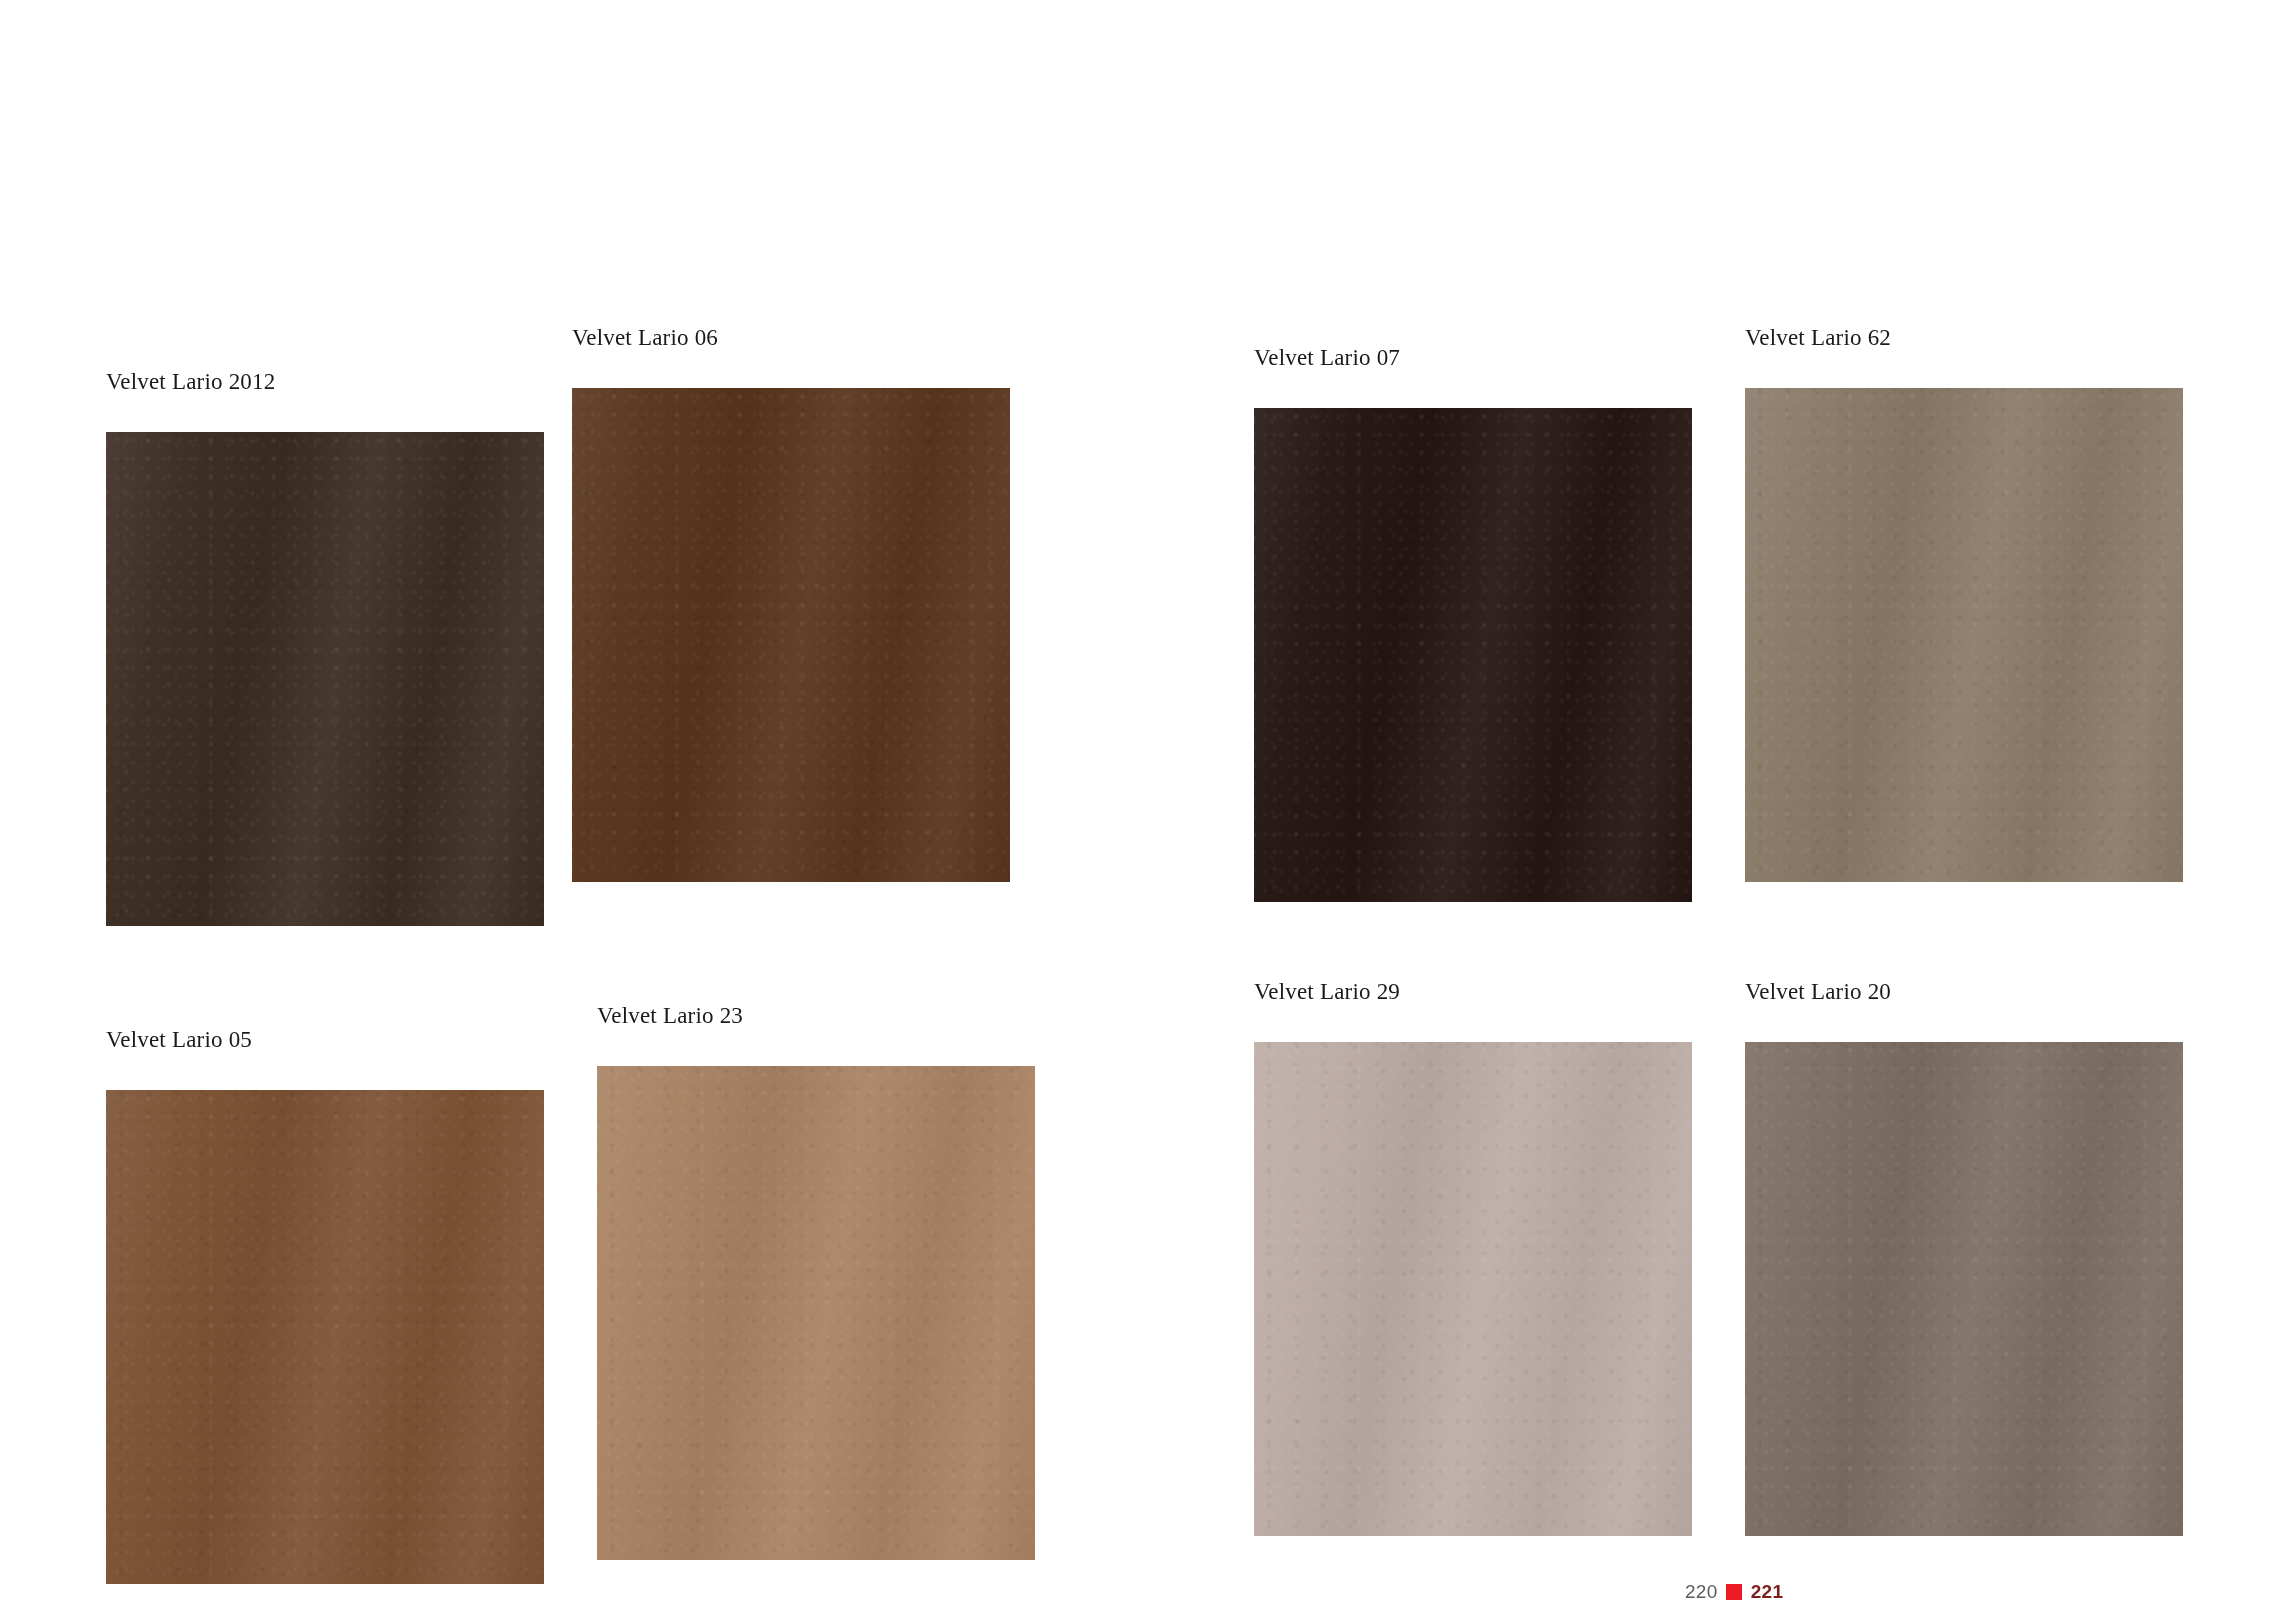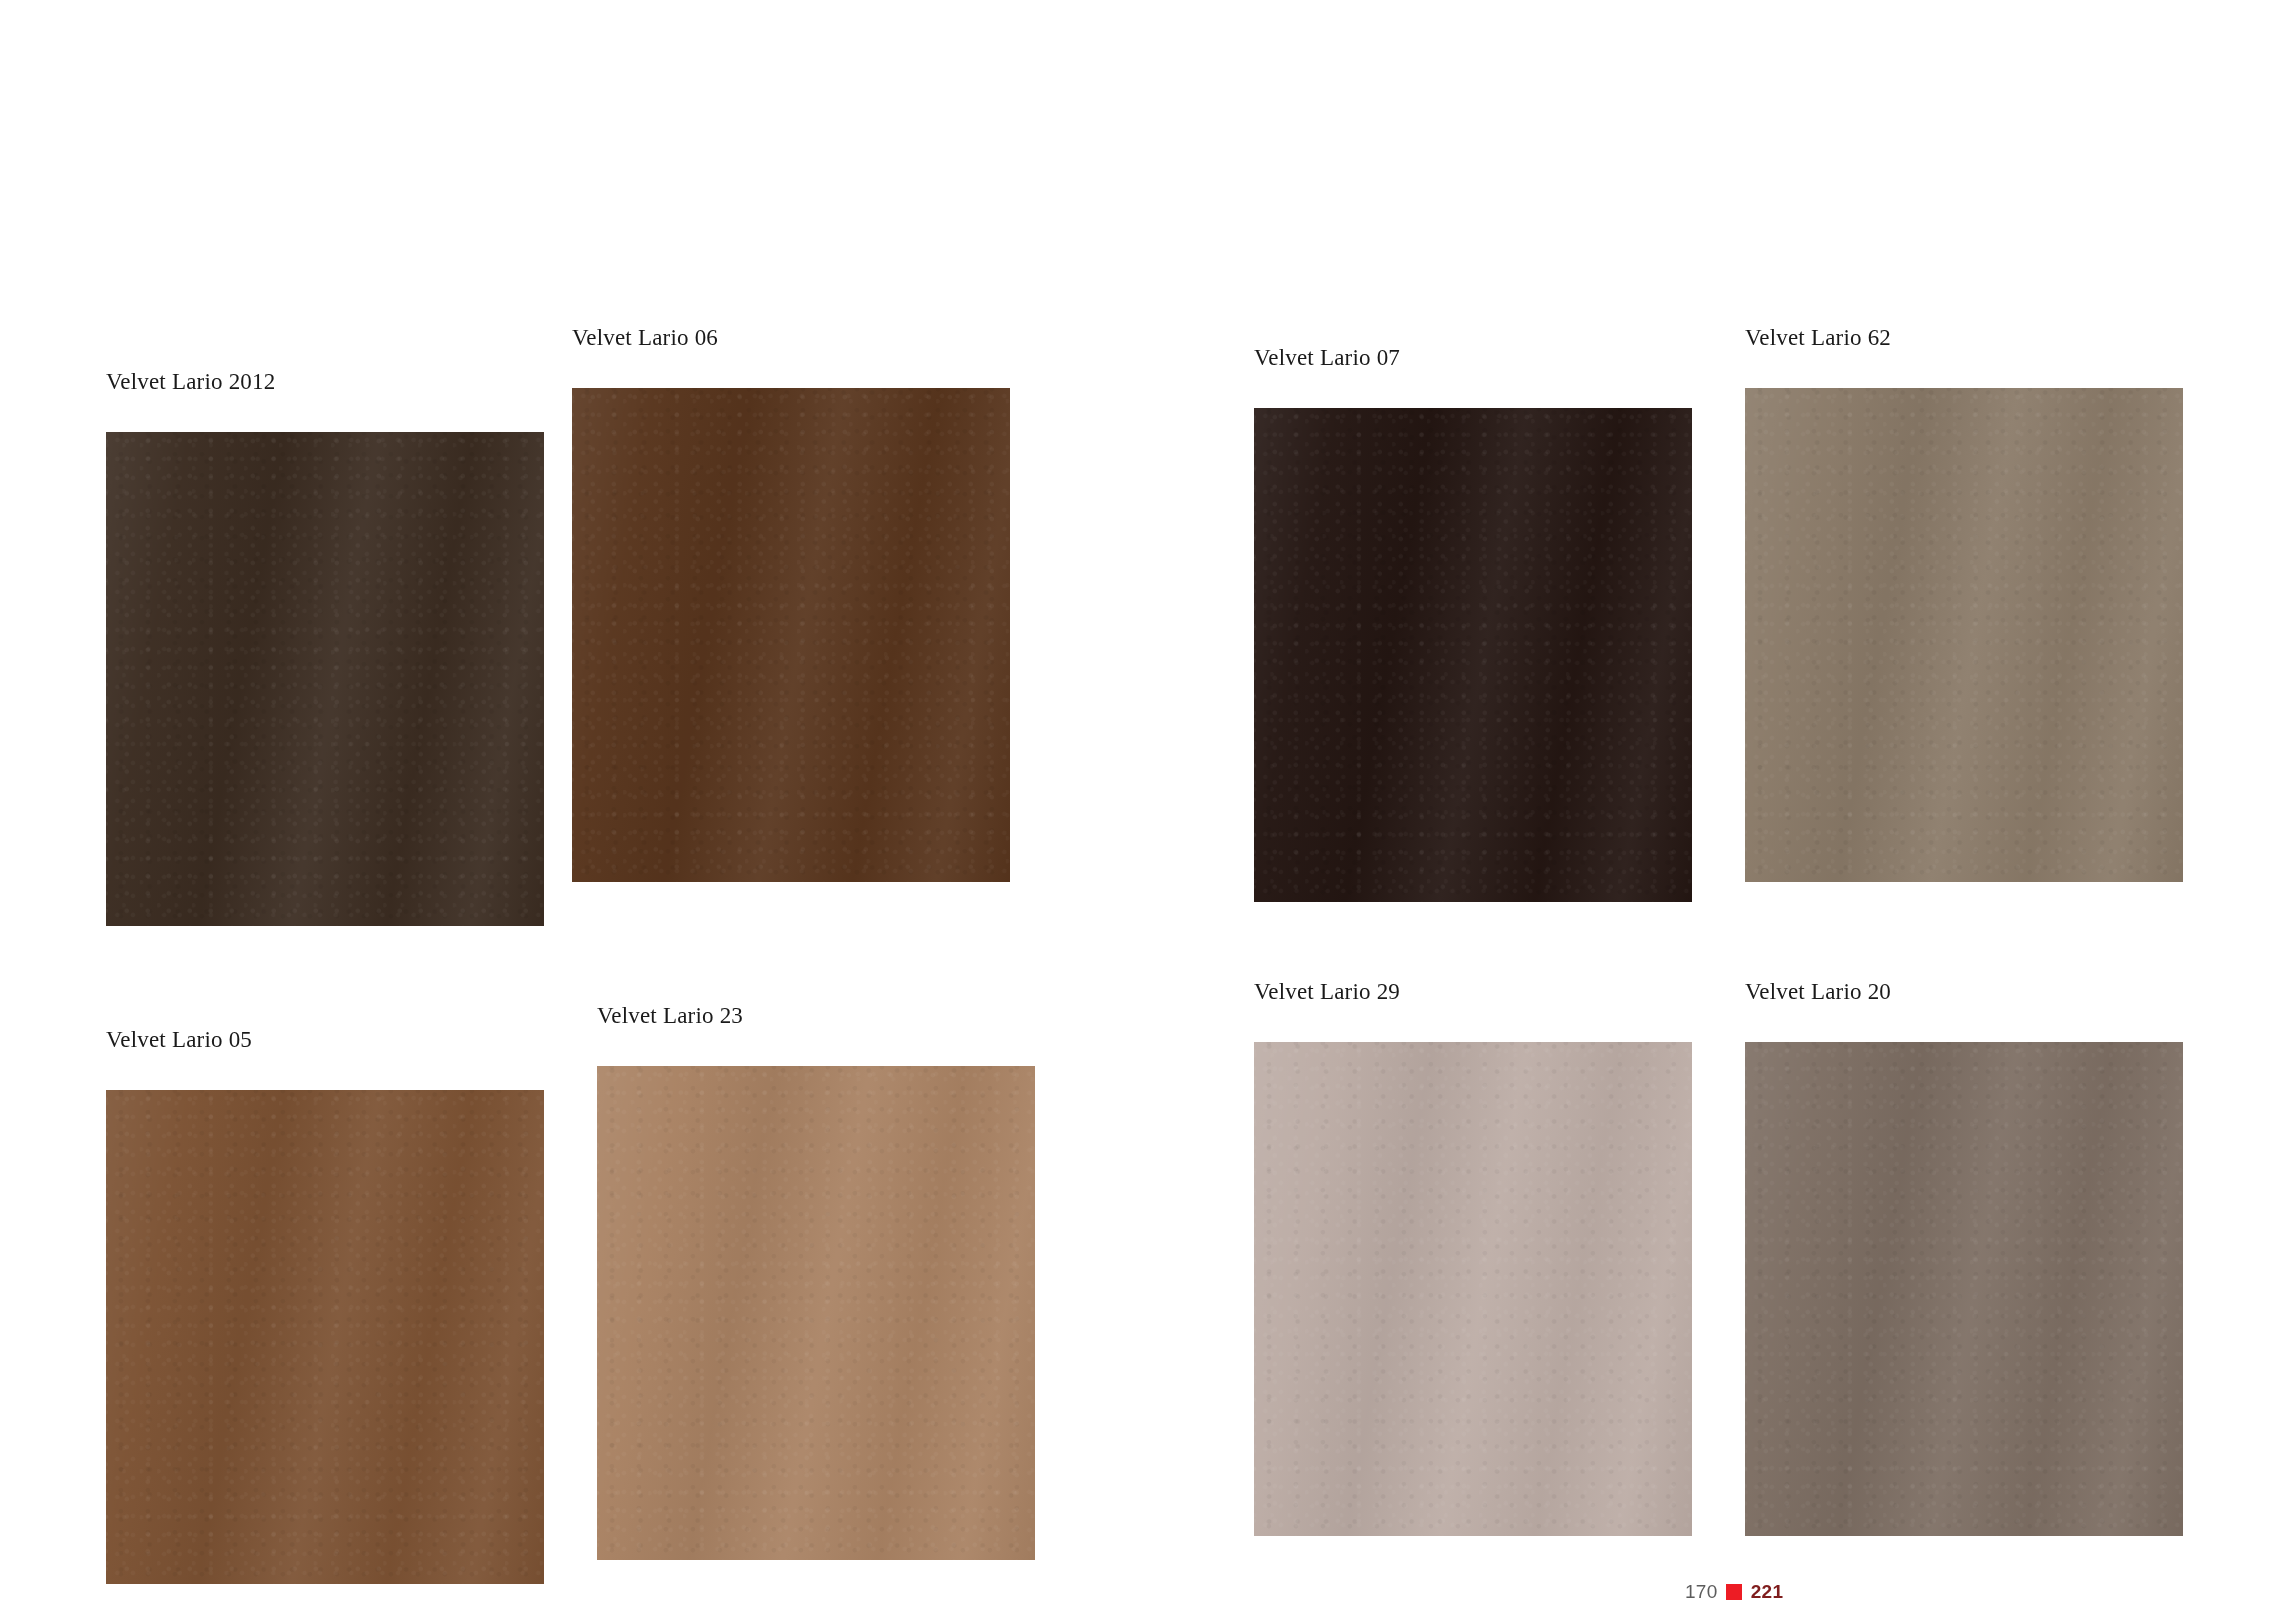--- a/index.html
+++ b/index.html
@@ -138,19 +138,19 @@
         <div class="swatch-label">Velvet Lario 29</div>
         <div class="swatch-chip" style="background-color: rgb(188, 172, 165);"></div>
       </div>
       <div class="swatch-cell" style="left: 1745px; top: 980px;">
         <div class="swatch-label">Velvet Lario 20</div>
         <div class="swatch-chip" style="background-color: rgb(125, 110, 99);"></div>
       </div>
     </div>
 
   <div class="folio">
-    <span class="folio-left">170</span>
+    <span class="folio-left">220</span>
     <span class="folio-mark"></span>
     <span class="folio-right">221</span>
   </div>
 
 </div>
 
 
 </body></html>

